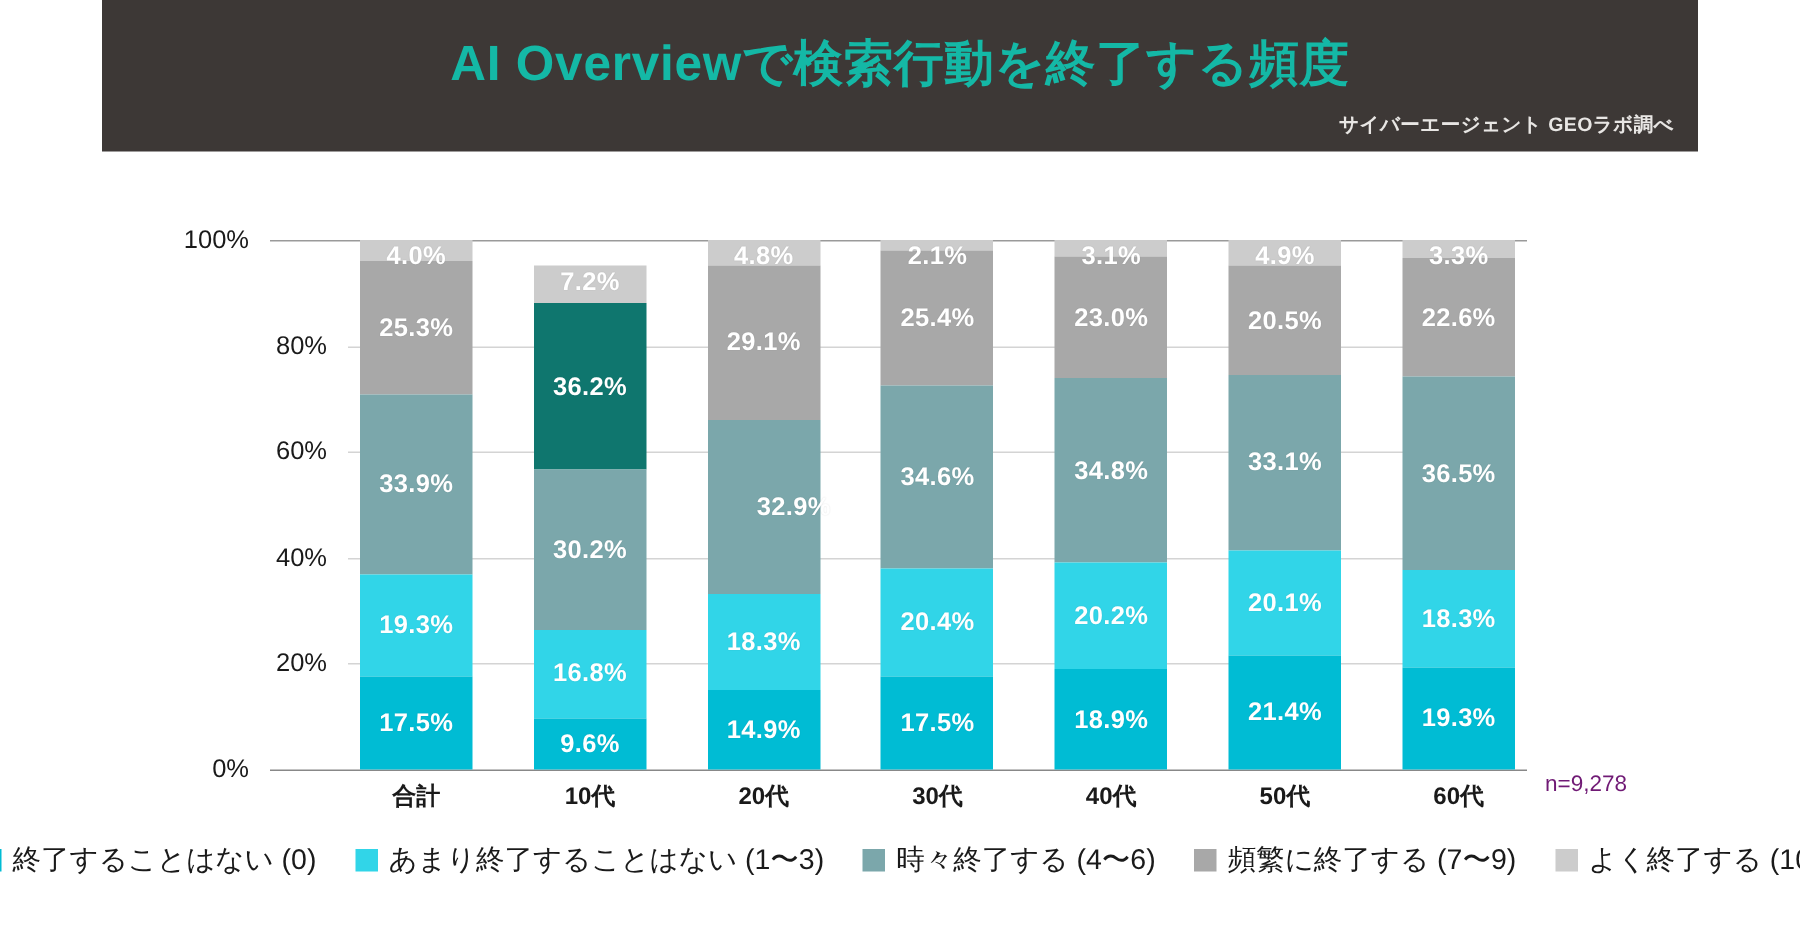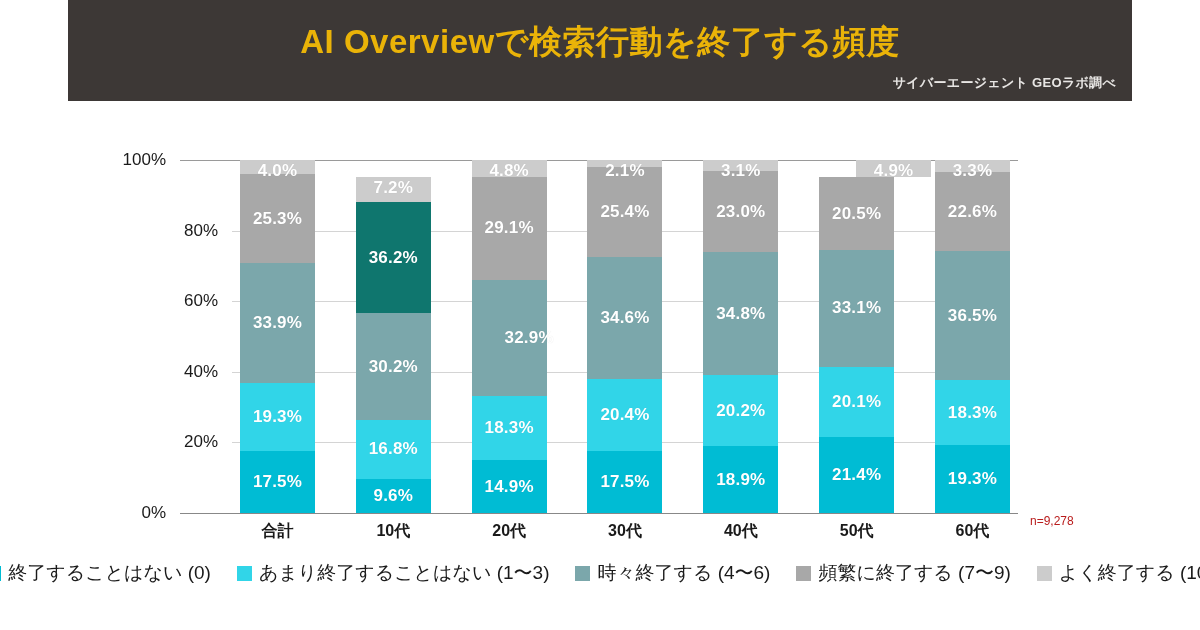--- a/index.html
+++ b/index.html
@@ -24,21 +24,21 @@
     height: 101px;
     background: #3d3836;
     box-sizing: border-box;
   }
   .header-title {
     position: absolute;
     left: 0;
     right: 0;
     top: 20px;
     text-align: center;
-    color: #eab308;
+    color: #14b8a6;
     font-size: 33px;
     font-weight: bold;
     letter-spacing: 0.5px;
     white-space: nowrap;
   }
   .header-subtitle {
     position: absolute;
     right: 16px;
     bottom: 9px;
     color: #e8e6e4;
@@ -150,22 +150,22 @@
     font-size: 16px;
     font-weight: bold;
     color: #1a1a1a;
     white-space: nowrap;
   }
 
   .n-note {
     position: absolute;
     left: 1030px;
     top: 413px;
-    font-size: 12px;
-    color: #b91c1c;
+    font-size: 15px;
+    color: #701a75;
     white-space: nowrap;
   }
 
   
   .legend {
     position: absolute;
     left: 0;
     top: 459px;
     width: 1200px;
     display: flex;
@@ -305,21 +305,21 @@
           </div>
           <div class="seg" style="height: 71.306px; background: rgb(49, 213, 232);">
             <span class="seg-label">20.2%</span>
           </div>
           <div class="seg" style="height: 66.717px; background: rgb(0, 188, 212);">
             <span class="seg-label">18.9%</span>
           </div>
           <div class="xlabel">40代</div>
         </div>
         <div class="bar-col">
-          <div class="seg tiny" style="height: 17.297px; background: rgb(204, 204, 204); margin-left: 37px;">
+          <div class="seg tiny" style="height: 17.297px; background: rgb(204, 204, 204);">
             <span class="seg-label">4.9%</span>
           </div>
           <div class="seg" style="height: 72.365px; background: rgb(168, 168, 168);">
             <span class="seg-label">20.5%</span>
           </div>
           <div class="seg" style="height: 116.843px; background: rgb(123, 167, 171);">
             <span class="seg-label">33.1%</span>
           </div>
           <div class="seg" style="height: 70.953px; background: rgb(49, 213, 232);">
             <span class="seg-label">20.1%</span>

